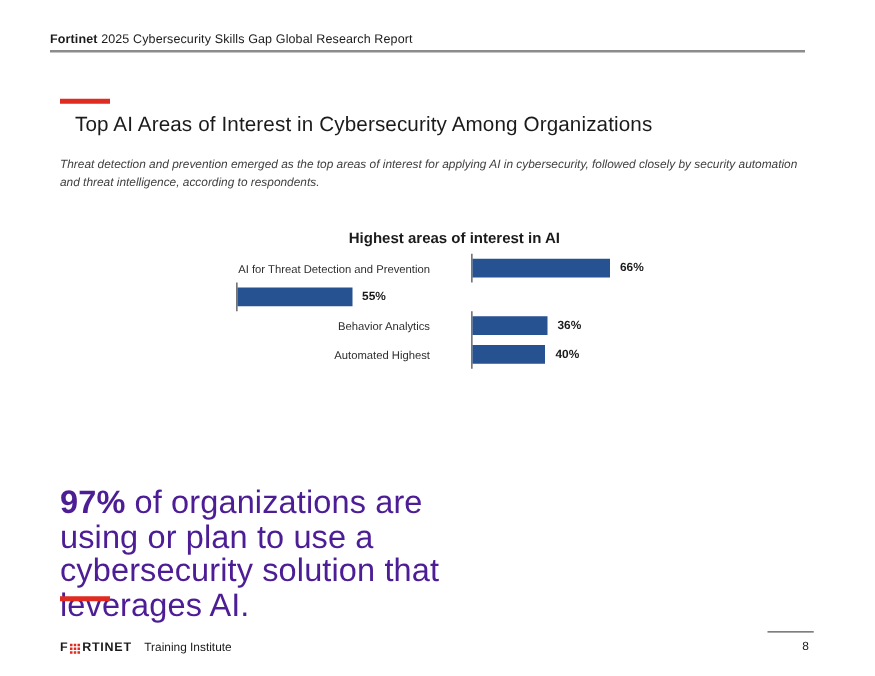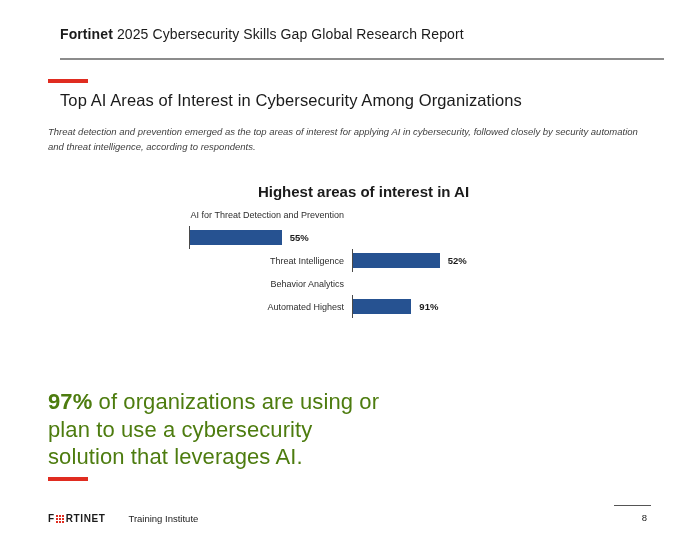--- a/index.html
+++ b/index.html
@@ -8,25 +8,25 @@
   .page {
     position: relative;
     width: 700px;
     height: 541px;
     background: #ffffff;
     overflow: hidden;
   }
   
   .report-header {
     position: absolute;
-    left: 60px; top: 26px;
+    left: 40px; top: 26px;
     width: 604px;
-    font-size: 14px;
-    color: #1b1b1b;
-    padding-bottom: 16px;
+    font-size: 10px;
+    color: #1b1b1b;
+    padding-bottom: 3px;
     border-bottom: 2px solid #8c8c8c;
     letter-spacing: 0.1px;
   }
   .report-header .brand { font-weight: bold; }
   
   .accent-dash {
     position: absolute;
     left: 48px;
     width: 40px; height: 4px;
     background: #e02c20;
@@ -50,30 +50,30 @@
     line-height: 15px;
     color: #3f3f3f;
     font-style: italic;
   }
   
   .chart-title {
     position: absolute;
     left: 197px; top: 183px;
     width: 333px;
     text-align: center;
-    font-size: 15px;
+    font-size: 12px;
     font-weight: bold;
     color: #1b1b1b;
   }
   .chart {
     position: absolute;
     left: 189px; top: 203px;
     width: 340px;
   }
-  .chart-row { display: flex; align-items: stretch; height: 23px; }
+  .chart-row { display: flex; align-items: stretch; height: 23px; gap: 25px; }
   .chart-cat {
     width: 163px;
     text-align: right;
     padding-right: 8px;
     font-size: 9px;
     color: #2e2e2e;
     align-self: center;
     white-space: nowrap;
   }
   .chart-barcell {
@@ -88,23 +88,23 @@
     font-size: 9.5px;
     font-weight: bold;
     color: #1b1b1b;
     white-space: nowrap;
   }
   
   .highlight {
     position: absolute;
     left: 48px; top: 388px;
     width: 345px;
-    font-size: 22px;
+    font-size: 26px;
     line-height: 27.5px;
-    color: #4d7c0f;
+    color: #4c1d95;
     letter-spacing: 0.1px;
   }
   .highlight .stat { font-weight: bold; }
   
   .footer-logo {
     position: absolute;
     left: 48px; top: 513px;
     display: flex;
     align-items: center;
     color: #1b1b1b;
@@ -117,21 +117,21 @@
   .logo-grid {
     display: grid;
     grid-template-columns: repeat(3, 2px);
     grid-template-rows: repeat(3, 2px);
     gap: 1px;
     margin: 0 1.5px;
   }
   .logo-grid i { background: #e02c20; display: block; }
   .training-label {
     font-size: 9.5px;
-    margin-left: 23px;
+    margin-left: 10px;
     color: #1b1b1b;
   }
   .page-num-block {
     position: absolute;
     left: 614px; top: 505px;
     width: 37px;
   }
   .page-num-rule { border-top: 1.5px solid #555555; width: 100%; }
   .page-num {
     margin-top: 6px;
@@ -155,42 +155,43 @@
   <h1 class="page-title">Top AI Areas of Interest in Cybersecurity Among Organizations</h1>
 
   <p class="page-subtitle">Threat detection and prevention emerged as the top areas of interest for applying AI in cybersecurity, followed closely by security automation and threat intelligence, according to respondents.</p>
 
   <div class="chart-title">Highest areas of interest in AI</div>
 
   <div class="chart">
     <div>
         <div class="chart-row">
           <div class="chart-cat">AI for Threat Detection and Prevention</div>
+          <div class="chart-barcell">
+            <div class="chart-bar" style="width: 110.022px; background: rgb(38, 82, 145);"></div>
+            <span class="chart-val">66%</span>
+          </div>
         </div>
         <div class="chart-row">
           <div class="chart-barcell">
             <div class="chart-bar" style="width: 91.685px; background: rgb(38, 82, 145);"></div>
             <span class="chart-val">55%</span>
           </div>
         </div>
         <div class="chart-row">
-          <div class="chart-cat">Threat Intelligence</div>
-          <div class="chart-barcell">
-            <div class="chart-bar" style="width: 86.684px; background: rgb(38, 82, 145);"></div>
-            <span class="chart-val">52%</span>
-          </div>
-        </div>
-        <div class="chart-row">
           <div class="chart-cat">Behavior Analytics</div>
+          <div class="chart-barcell">
+            <div class="chart-bar" style="width: 60.012px; background: rgb(38, 82, 145);"></div>
+            <span class="chart-val">36%</span>
+          </div>
         </div>
         <div class="chart-row">
           <div class="chart-cat">Automated Highest</div>
           <div class="chart-barcell">
             <div class="chart-bar" style="width: 58.345px; background: rgb(38, 82, 145);"></div>
-            <span class="chart-val">91%</span>
+            <span class="chart-val">40%</span>
           </div>
         </div>
       </div>
   </div>
 
   <p class="highlight">
     <span class="stat">97%</span><span> of organizations are using or plan to use a cybersecurity solution that leverages AI.</span>
   </p>
 
   <div class="accent-dash dash-bottom"></div>

